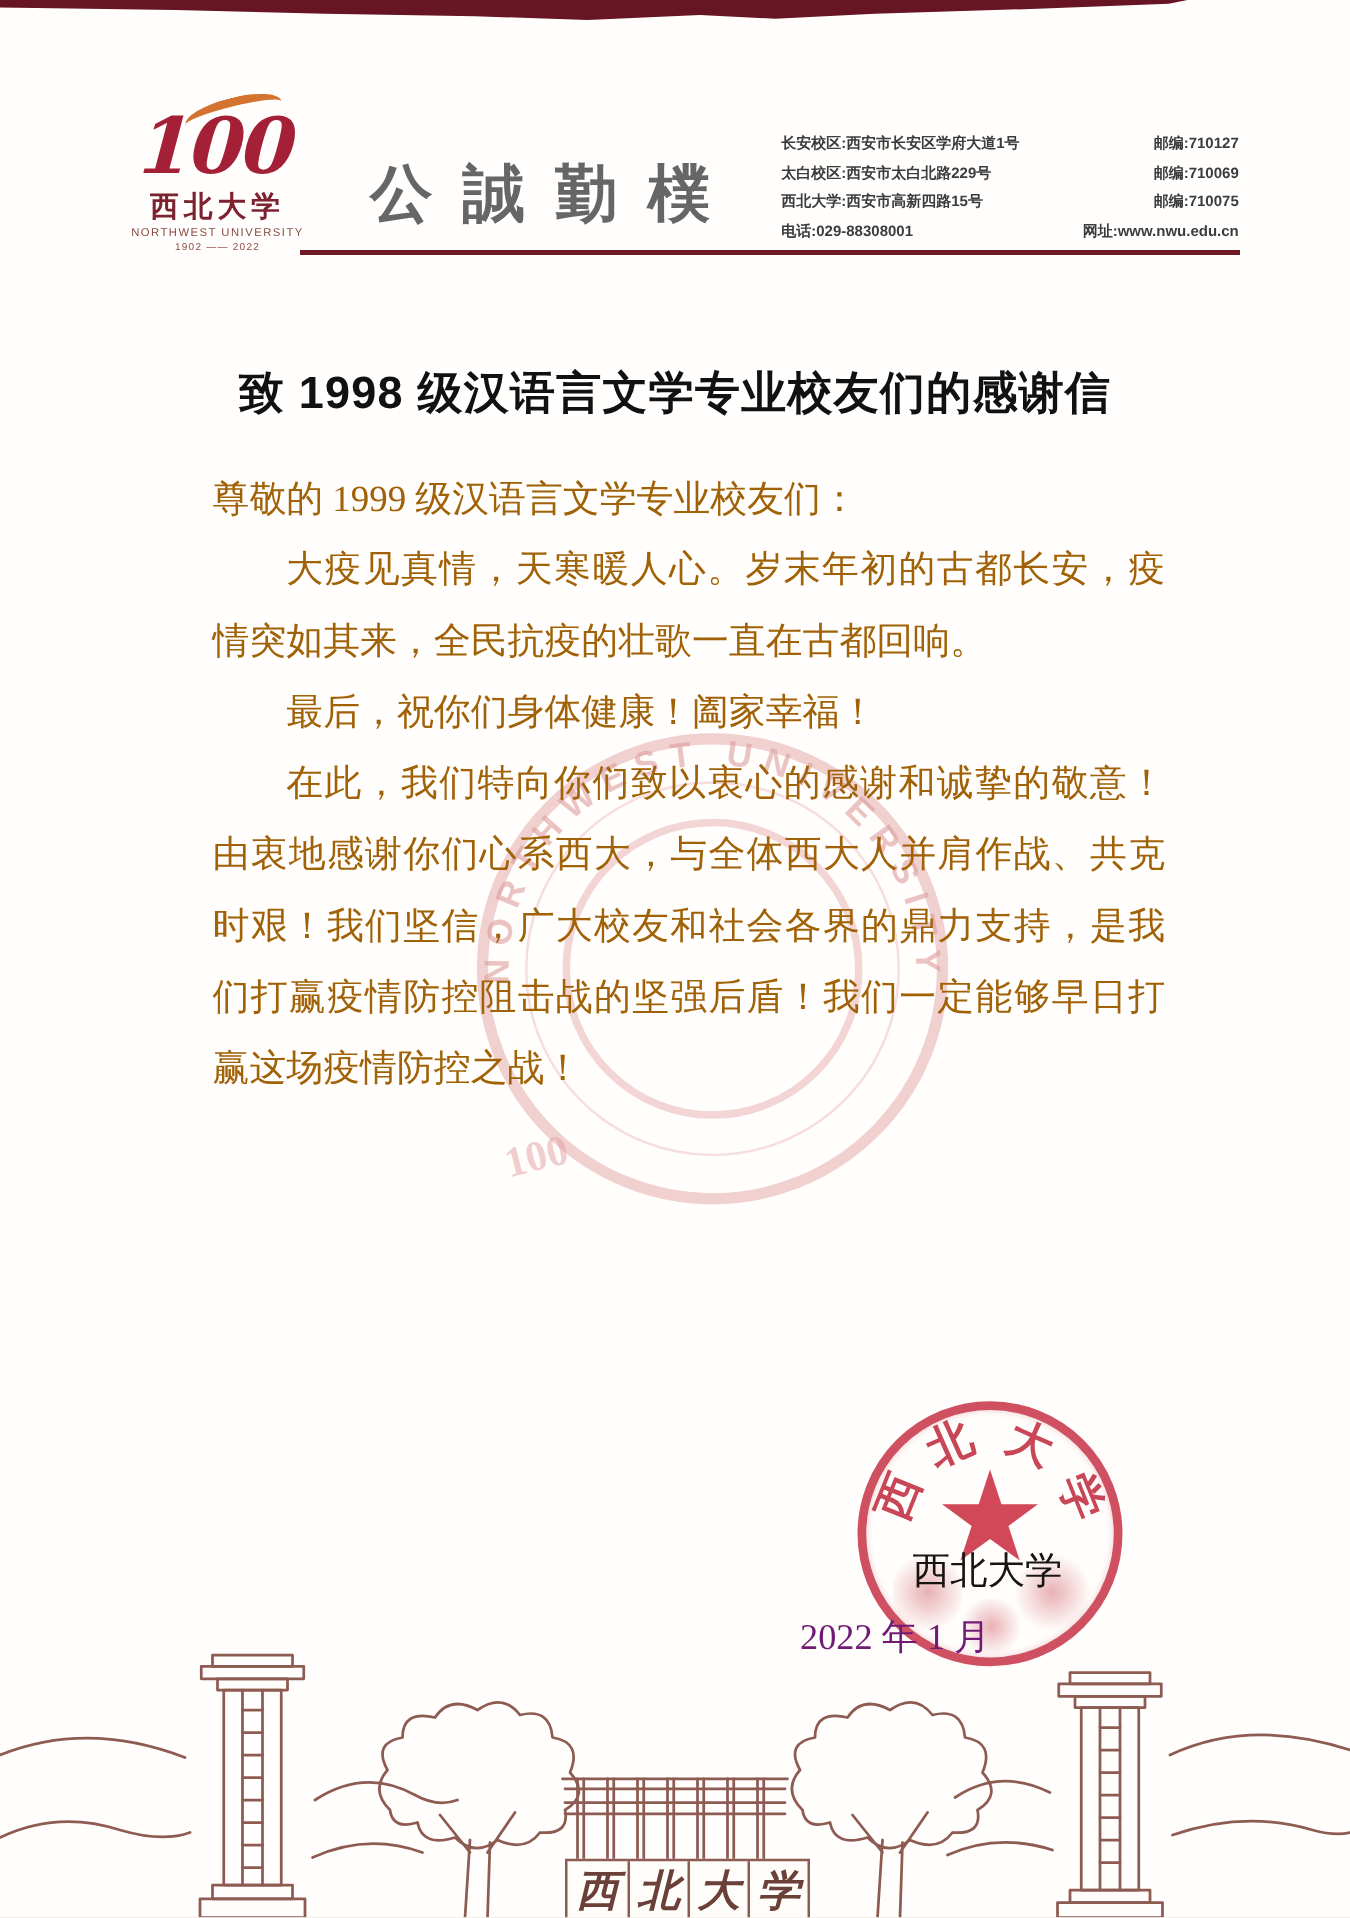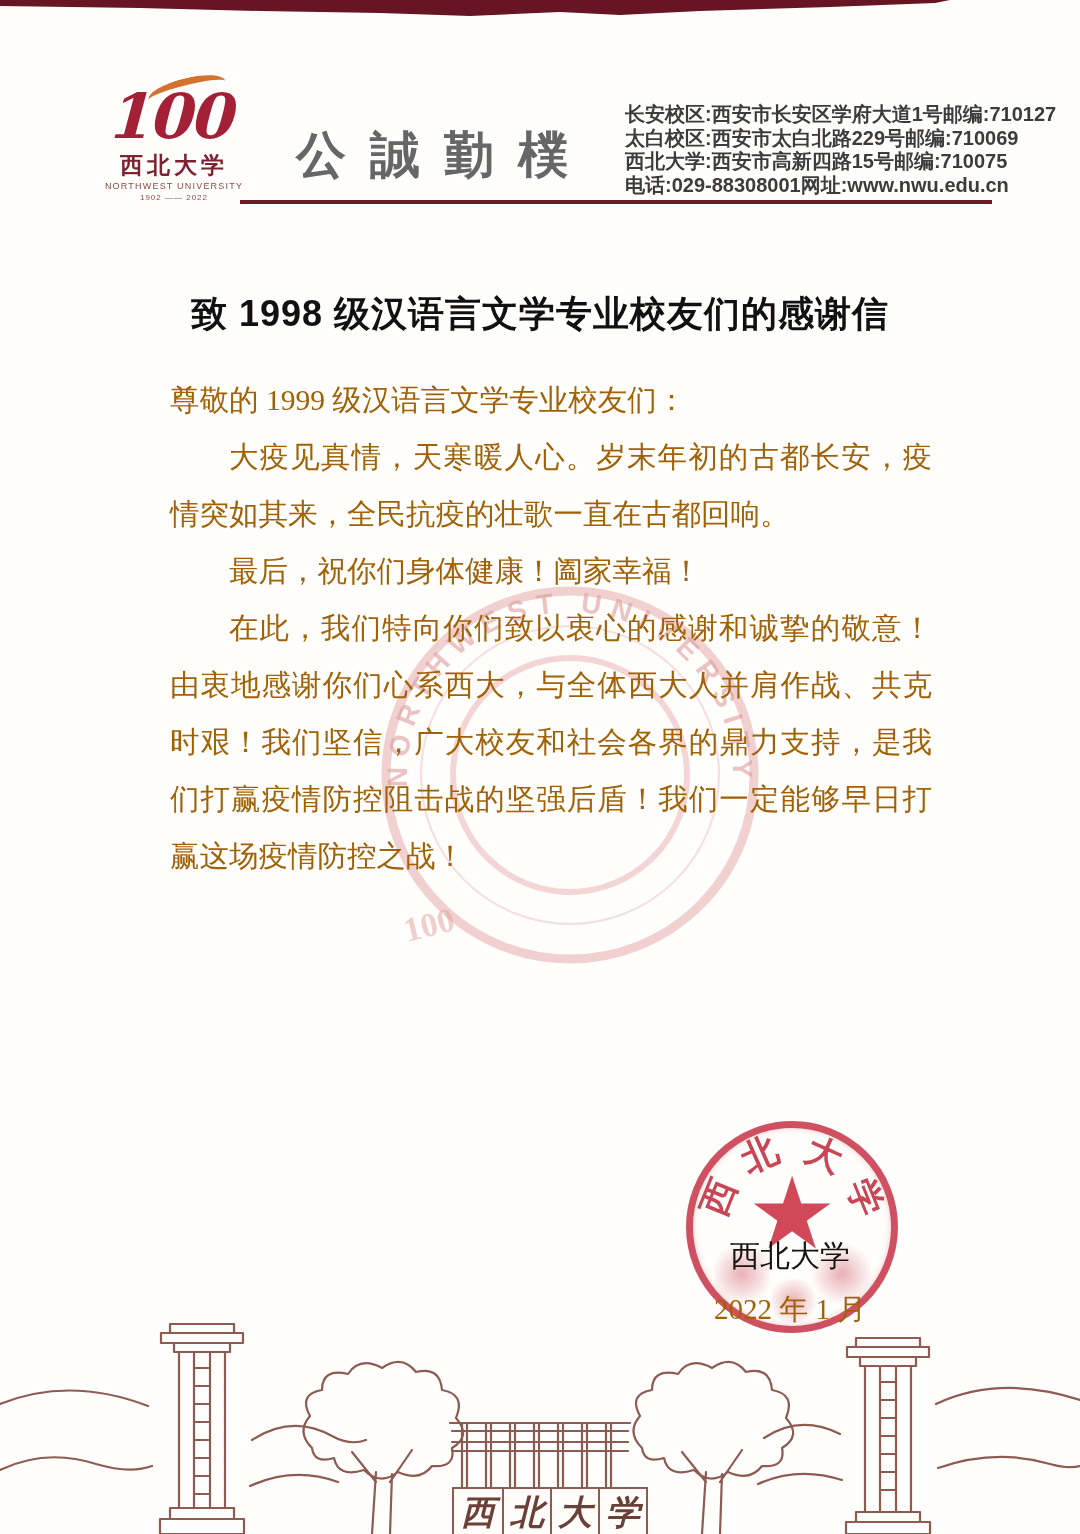--- a/index.html
+++ b/index.html
@@ -15,32 +15,32 @@
   }
   
   .logo{position:absolute;left:100px;top:86px;width:148px;text-align:center;line-height:1;}
   .logo-100{position:relative;display:inline-block;font-family:"DejaVu Serif",serif;font-style:italic;font-weight:bold;font-size:62px;color:#a32036;letter-spacing:-2px;transform:skewX(-4deg);}
   .logo-swash{position:absolute;left:34px;top:-8px;width:78px;height:18px;border-top:7px solid #d4732f;border-radius:50%;transform:rotate(-14deg);}
   .logo-cn{margin-top:6px;font-size:23px;font-weight:bold;color:#7d2230;letter-spacing:4px;}
   .logo-en{margin-top:5px;font-family:"Liberation Sans",sans-serif;font-size:9px;letter-spacing:1.2px;color:#8a4a43;}
   .logo-years{margin-top:3px;font-family:Liberation Sans, sans-serif;font-size:8px;letter-spacing:1px;color:#8a4a43;}
   .motto{position:absolute;left:296px;top:122px;width:272px;display:flex;justify-content:space-between;
     font-size:50px;font-weight:bold;color:#666;font-family:"Liberation Serif",serif;}
-  .contact{position:absolute;left:625px;top:103px;width:366px;font-family:"Liberation Sans",sans-serif;font-size:20px;font-weight:bold;color:#3c3c3c;}
+  .contact{position:absolute;left:625px;top:103px;width:366px;font-family:"Liberation Sans",sans-serif;font-size:12px;font-weight:bold;color:#3c3c3c;}
   .contact-row{display:flex;justify-content:space-between;line-height:23.5px;white-space:nowrap;}
   .divider{position:absolute;left:240px;top:200px;width:752px;height:4px;background:#701a28;}
   
   .title{position:absolute;left:0;top:290px;width:1080px;text-align:center;
     font-family:"Liberation Sans",sans-serif;font-weight:bold;font-size:36px;color:#111;letter-spacing:1px;z-index:3;}
   .body-text{position:absolute;left:170px;top:372px;width:762px;z-index:2;
     font-size:29.5px;color:#a16207;line-height:57px;text-align:justify;}
-  .para{text-indent:2em;margin:0;}
+  .para{text-indent:2em;margin:0;font-family:Liberation Mono, monospace;}
   .salutation{margin:0;}
   .signature{position:absolute;left:640px;top:1236px;width:300px;text-align:center;font-size:30px;color:#171513;z-index:5;}
-  .date{position:absolute;left:640px;top:1290px;width:300px;text-align:center;font-size:29px;color:#a16207;z-index:5;}
+  .date{position:absolute;left:640px;top:1290px;width:300px;font-size:29px;color:#701a75;z-index:5;}
   
   .watermark{position:absolute;left:365px;top:570px;width:410px;height:410px;z-index:1;pointer-events:none;}
   
   .seal{position:absolute;left:686px;top:1121px;width:212px;height:212px;z-index:4;pointer-events:none;}
   .seal-ring{position:absolute;inset:0;border-radius:50%;border:7px solid rgba(196,43,62,.82);box-shadow:inset 0 0 6px rgba(196,43,62,.25);}
   .seal-star{position:absolute;left:0;top:0;width:212px;text-align:center;line-height:212px;font-size:100px;color:rgba(203,48,66,.88);transform:translateY(-12px);}
   .seal-char{position:absolute;left:50%;top:50%;width:44px;height:44px;margin:-22px 0 0 -22px;
     display:flex;align-items:center;justify-content:center;
     font-size:36px;font-weight:bold;color:rgba(190,38,56,.85);
     transform:rotate(var(--a)) translateY(-79px);}

